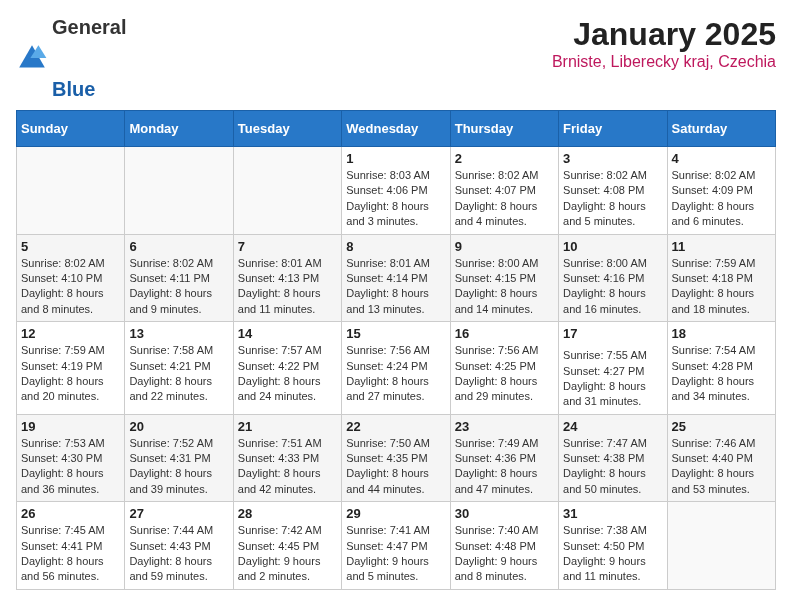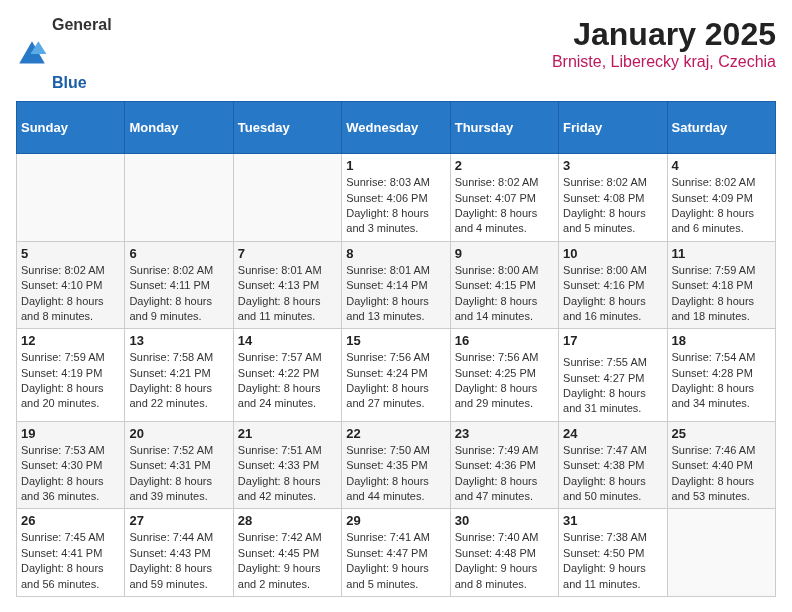--- a/index.html
+++ b/index.html
@@ -17,21 +17,21 @@
       margin-bottom: 10px;
     }
     .logo {
       display: flex;
       align-items: center;
       gap: 4px;
     }
     .logo-text {
       display: flex;
       flex-direction: column;
-      font-size: 16px;
+      font-size: 20px;
       font-weight: bold;
       line-height: 1.1;
     }
     .logo-general { color: #333; }
     .logo-blue { color: #1a5fa8; margin-top: 40px; }
     .logo-icon {
       width: 32px;
       height: 32px;
     }
     .title-block {
@@ -47,21 +47,21 @@
       color: #be185d;
     }
     .calendar {
       width: 100%;
       border-collapse: collapse;
       font-size: 11px;
     }
     .calendar thead th {
       background-color: #2878c8;
       color: #fff;
-      padding: 18px 4px;
+      padding: 10px 4px;
       text-align: left;
       font-size: 13px;
       font-weight: bold;
       border: 1px solid #1a60a8;
     }
     .calendar tbody td {
       border: 1px solid #ccc;
       vertical-align: top;
       padding: 4px;
       width: 108px;

